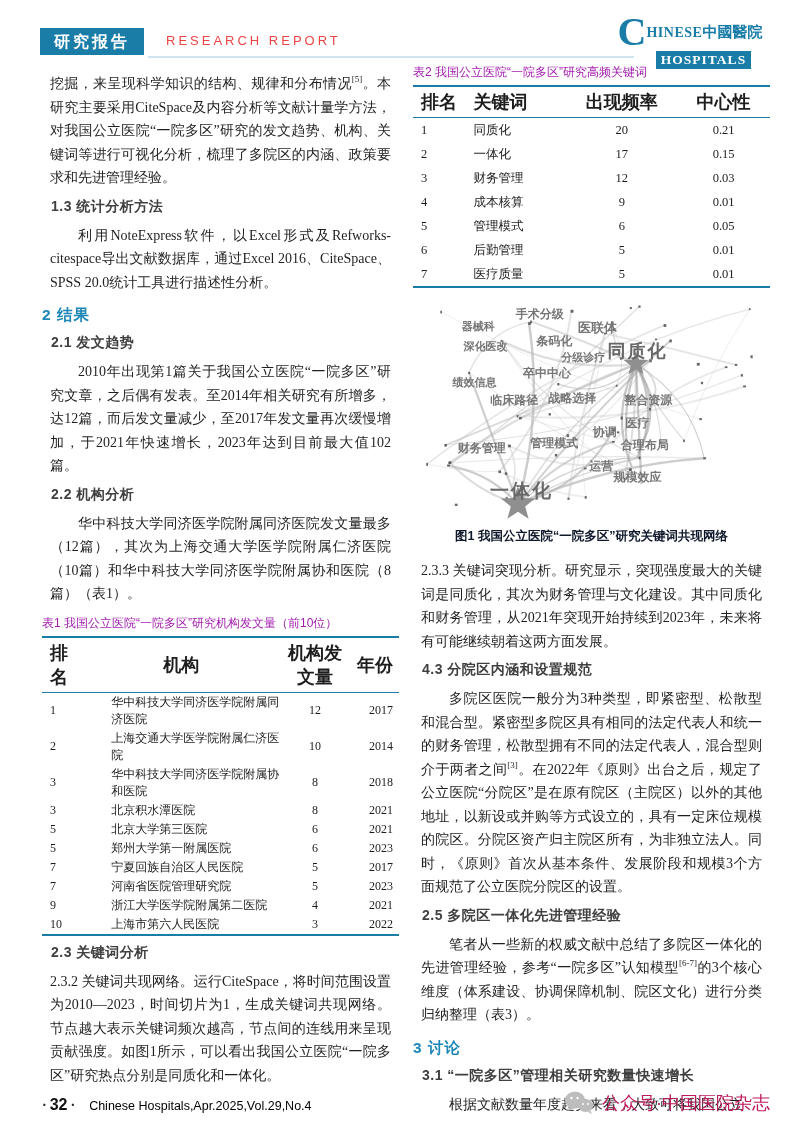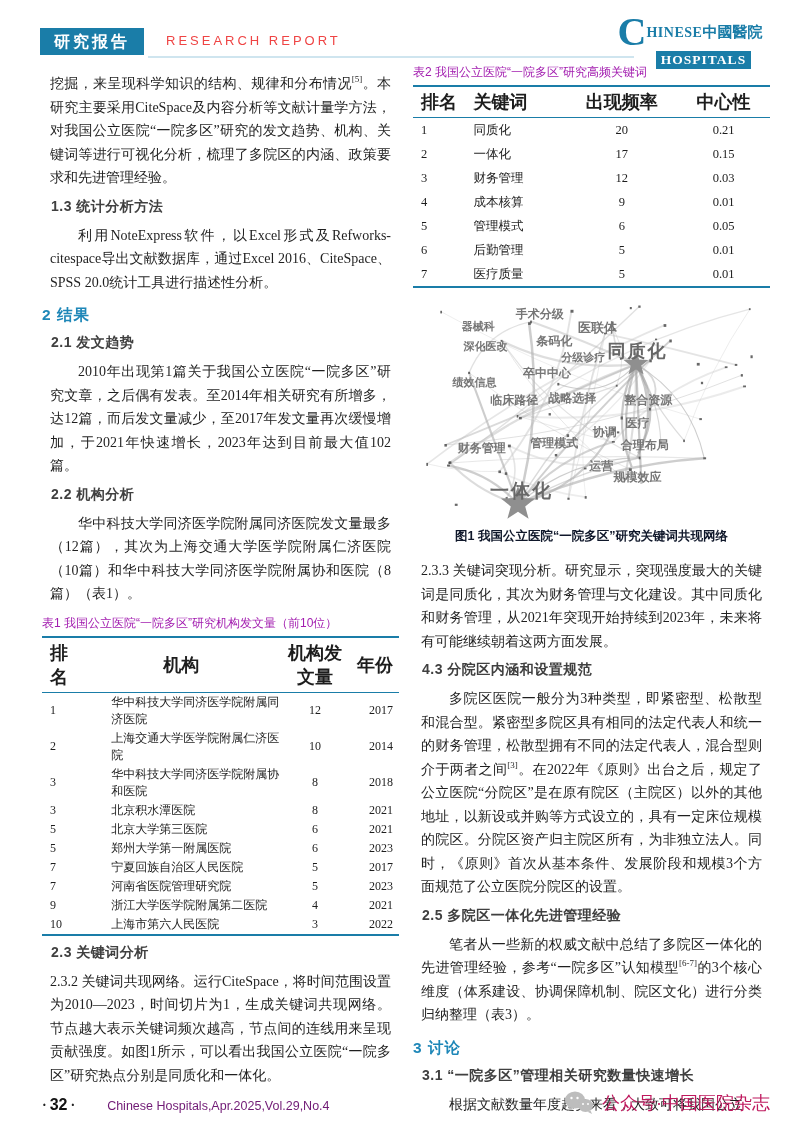--- a/index.html
+++ b/index.html
@@ -58,21 +58,21 @@
        font-family:"Liberation Sans","DejaVu Sans",sans-serif;font-weight:bold;color:#767676;z-index:2;}
   .net-label.hub{color:#676767;letter-spacing:2px;}
   .fig-caption{font-family:"Liberation Sans","DejaVu Sans",sans-serif;color:#0f172a;font-weight:bold;
        font-size:12.5px;text-align:center;margin:8px 0 14px;}
 
   
   .footer{position:absolute;left:42px;right:30px;bottom:16px;height:26px;}
   .footer-left{position:absolute;left:0;bottom:0;}
   .pn-dot{font-size:14px;font-weight:bold;color:#222;}
   .pn{font-size:16px;font-weight:bold;color:#111;margin:0 3px;font-family:"Liberation Sans",sans-serif;}
-  .journal{color:#701a75;font-family:"Liberation Sans","DejaVu Sans",sans-serif;font-size:12.5px;margin-left:28px;}
+  .journal{color:#000000;font-family:"Liberation Sans","DejaVu Sans",sans-serif;font-size:12.5px;margin-left:10px;}
   .footer-right{position:absolute;right:0;bottom:-2px;color:#be185d;
        font-family:"Liberation Sans","DejaVu Sans",sans-serif;font-size:18px;display:flex;align-items:center;gap:8px;}
 </style>
 </head>
 <body>
 
 <div class="page">
 
   <div class="header">
     <div class="hdr-rule"></div>

